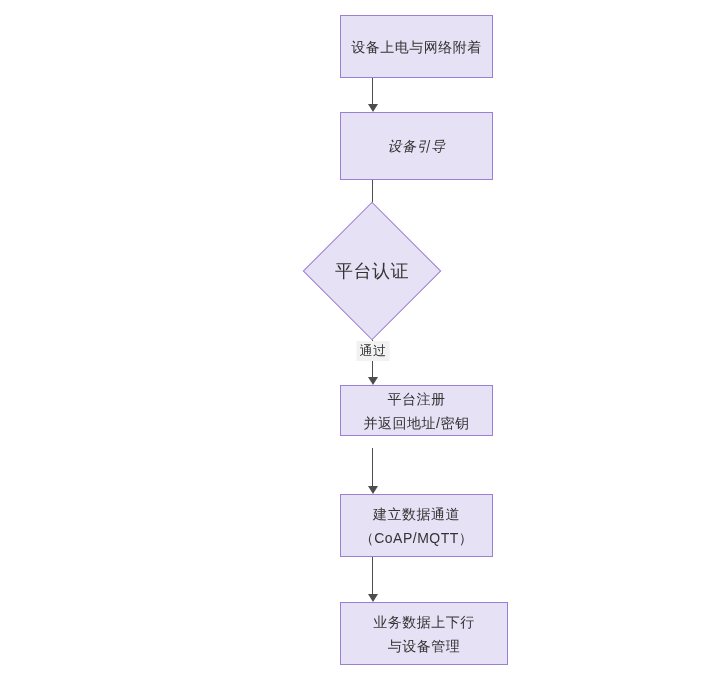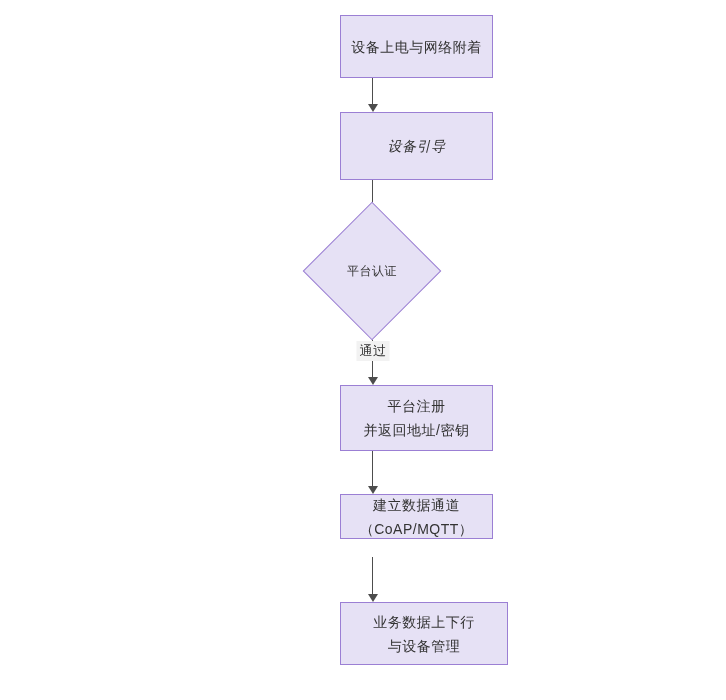--- a/index.html
+++ b/index.html
@@ -57,21 +57,21 @@
     box-sizing: border-box;
     transform: rotate(45deg);
   }
   .decision-label {
     position: absolute;
     inset: 0;
     display: flex;
     align-items: center;
     justify-content: center;
     color: #333333;
-    font-size: 12px;
+    font-size: 18px;
     letter-spacing: 0.5px;
     white-space: nowrap;
   }
 
   
   .edge-line {
     position: absolute;
     width: 1px;
     background: #4d4d4d;
   }
@@ -121,26 +121,26 @@
 
   <div class="node" style="left:296px; top:112px; width:153px; height:68px;font-style:italic;">
     <span class="line">设备引导</span>
   </div>
 
   <div class="decision-wrap" style="left:323px; top:222px;">
     <div class="decision-shape"></div>
     <div class="decision-label">平台认证</div>
   </div>
 
-  <div class="node" style="left:296px; top:385px; width:153px; height:66px;">
+  <div class="node" style="left:296px; top:385px; width:153px; height:51px;">
     <span class="line">平台注册</span>
     <span class="line">并返回地址/密钥</span>
   </div>
 
-  <div class="node" style="left:296px; top:494px; width:153px; height:45px;">
+  <div class="node" style="left:296px; top:494px; width:153px; height:63px;">
     <span class="line">建立数据通道</span>
     <span class="line">（CoAP/MQTT）</span>
   </div>
 
   <div class="node" style="left:296px; top:602px; width:168px; height:63px;">
     <span class="line">业务数据上下行</span>
     <span class="line">与设备管理</span>
   </div>
 
 </div>

